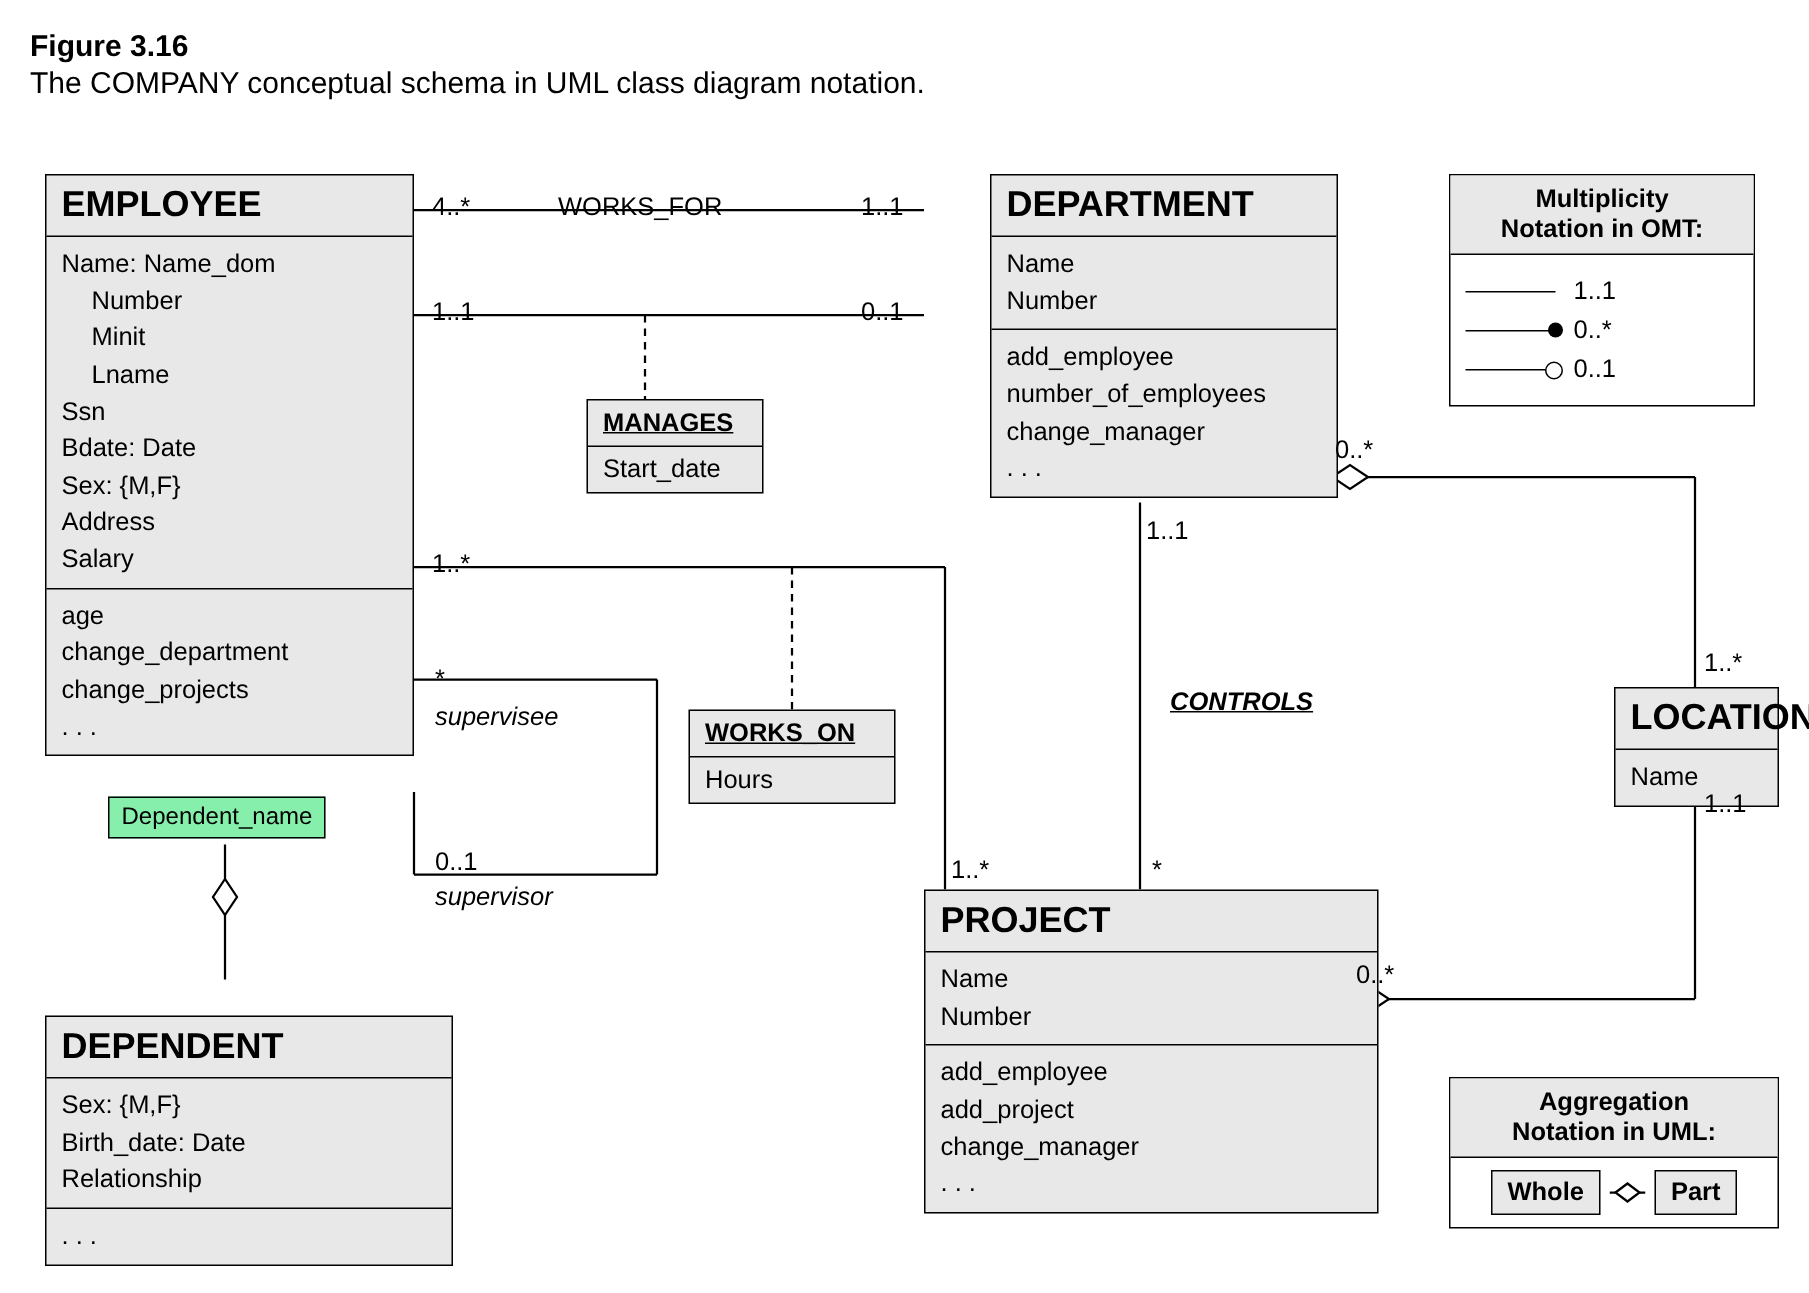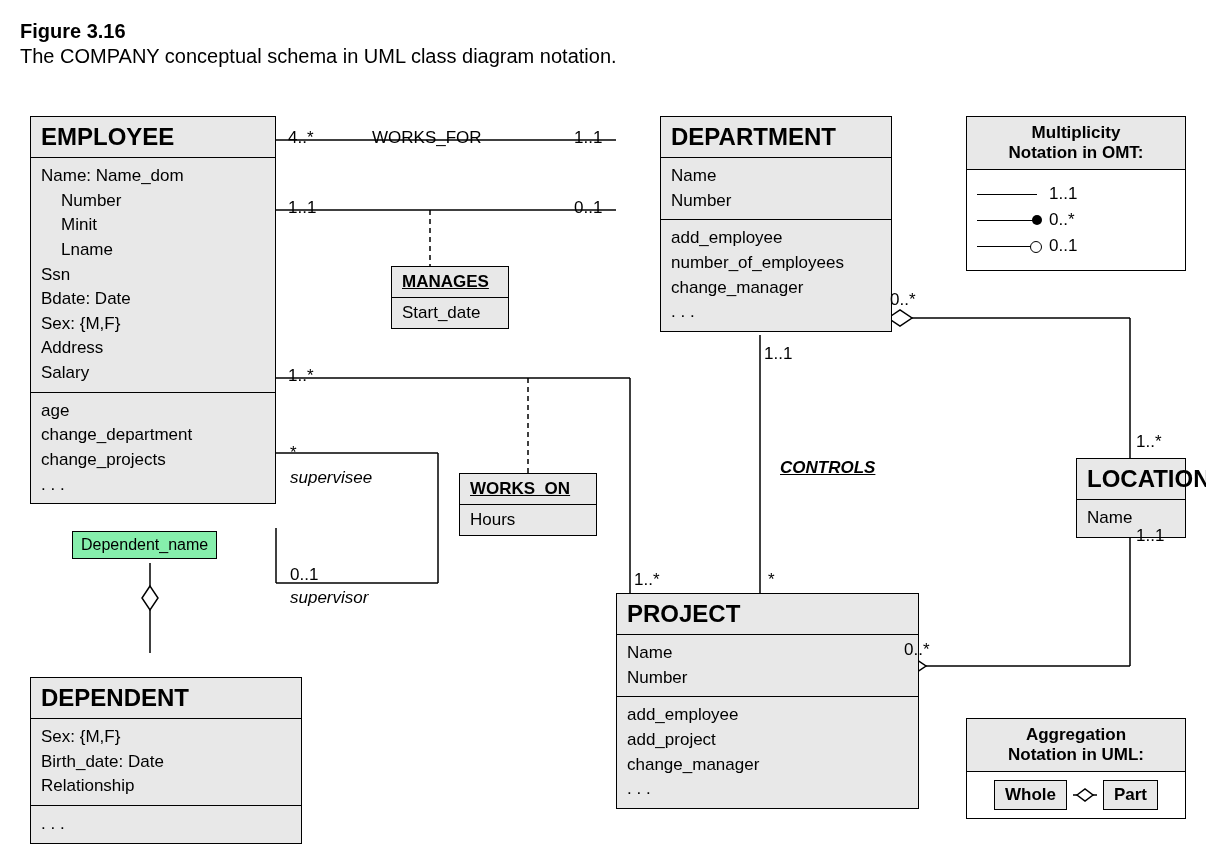--- a/index.html
+++ b/index.html
@@ -245,21 +245,21 @@
   <div class="label" style="left:614px; top:472px;">1..*</div>
   <div class="label" style="left:270px; top:345px;">*</div>
   <div class="label" style="left:270px; top:467px;">0..1</div>
   <div class="label" style="left:744px; top:246px;">1..1</div>
   <div class="label" style="left:748px; top:472px;">*</div>
   <div class="label" style="left:870px; top:192px;">0..*</div>
   <div class="label" style="left:1116px; top:334px;">1..*</div>
   <div class="label" style="left:884px; top:542px;">0..*</div>
   <div class="label" style="left:1116px; top:428px;">1..1</div>
 
-  <div class="legend" style="left:946px; top:18px; width:220px;">
+  <div class="legend" style="left:946px; top:18px; width:204px;">
     <div class="legend-header">
       <div>Multiplicity</div>
       <div>Notation in OMT:</div>
     </div>
     <div class="legend-body">
       <div class="legend-row">
         <div class="line-plain"></div>
         <span>1..1</span>
       </div>
       <div class="legend-row">

